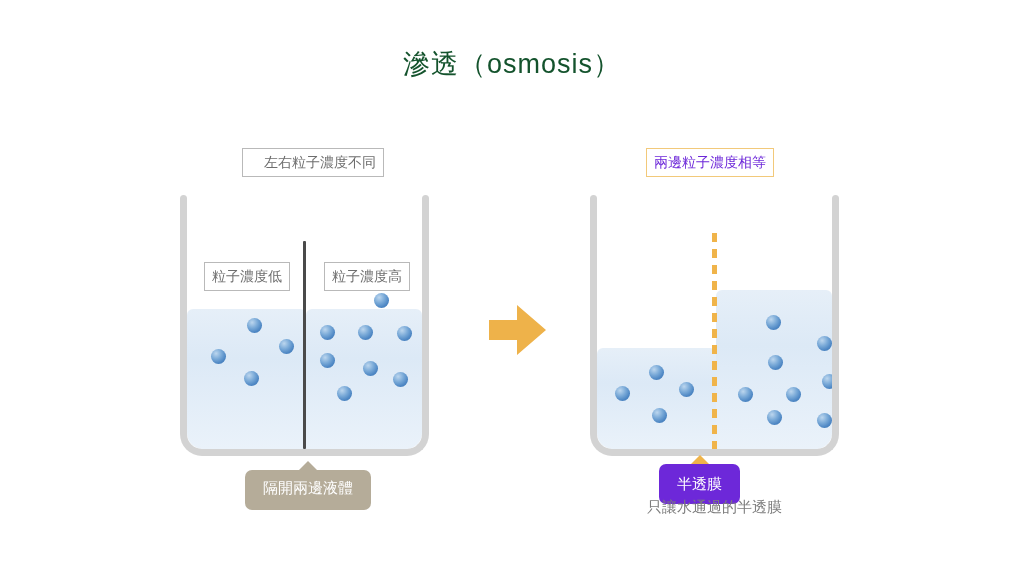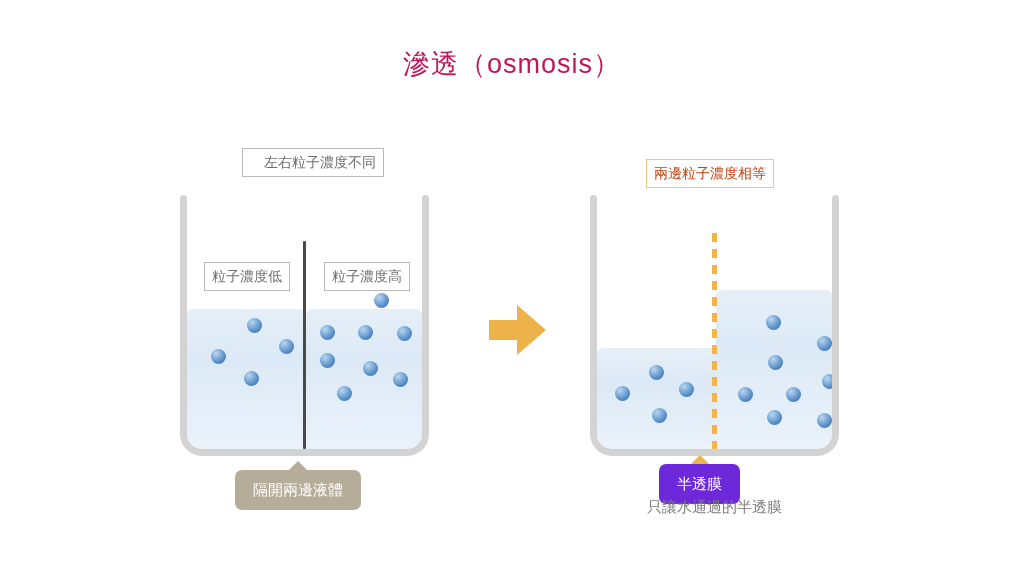--- a/index.html
+++ b/index.html
@@ -20,40 +20,39 @@
   
   .page-title {
     position: absolute;
     top: 46px;
     left: 0;
     width: 1024px;
     text-align: center;
     font-size: 27px;
     font-weight: 400;
     letter-spacing: 1px;
-    color: #be185d;
+    color: #14532d;
     white-space: nowrap;
   }
 
   
   .tag-box {
     position: absolute;
     border: 1px solid #b9b9b9;
     background: #ffffff;
     color: #6e6e6e;
     font-size: 14px;
     line-height: 1;
     padding: 6px 7px 7px 7px;
     white-space: nowrap;
     box-sizing: border-box;
   }
   .tag-box.amber {
     border-color: #f2c97a;
-    color: #c2410c;
-    margin-top: 11px;
+    color: #6d28d9;
   }
 
   
   .beaker {
     position: absolute;
     box-sizing: border-box;
   }
   .beaker-glass {
     position: absolute;
     inset: 0;
@@ -205,21 +204,21 @@
         <div class="particle" style="left:206px; top:174px;"></div>
         <div class="particle" style="left:150px; top:188px;"></div>
       </div>
     </div>
 
     <div class="beaker-glass"></div>
 
     <div class="divider-solid" style="left:123px; top:43px; height:208px;"></div>
   </div>
 
-  <div class="callout taupe" style="left:235px; top:470px;">隔開兩邊液體</div>
+  <div class="callout taupe" style="left:245px; top:470px;font-family:Liberation Mono, monospace;">隔開兩邊液體</div>
 </div>
 
 <div class="flow-arrow" style="left:489px; top:303px;">
   <svg width="58" height="54" viewBox="0 0 58 54" aria-hidden="true">
     <path d="M0 17 L28 17 L28 2 L57 27 L28 52 L28 37 L0 37 Z" fill="#eeb24a"></path>
   </svg>
 </div>
 
 <div>
 

